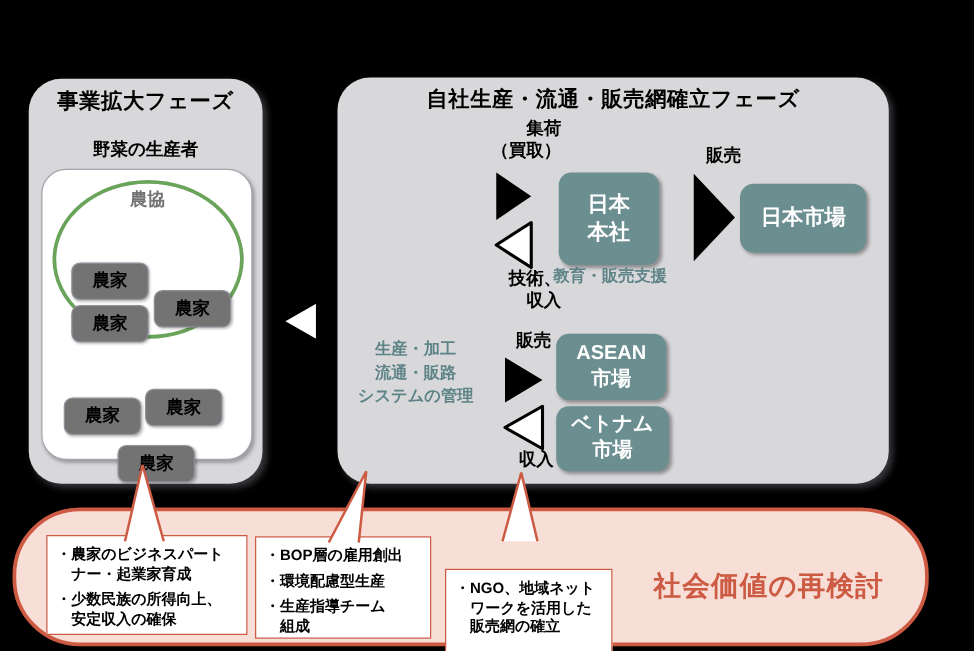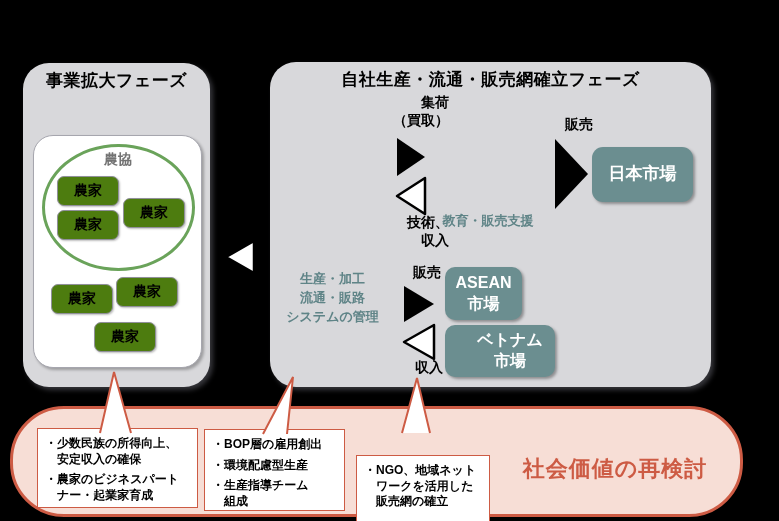--- a/index.html
+++ b/index.html
@@ -5,42 +5,43 @@
   html,body{margin:0;padding:0;background:#000;}
   #canvas{position:relative;width:779px;height:521px;background:#000;overflow:hidden;
           font-family:"Liberation Sans","DejaVu Sans",sans-serif;font-weight:bold;color:#000;}
   .abs{position:absolute;}
   .panel{background:#d8d8db;border-radius:26px;box-shadow:3px 3px 5px rgba(120,120,130,0.45);}
   .panel-title{font-size:17px;text-align:center;letter-spacing:0.5px;}
   .sub-title{font-size:14px;text-align:center;}
   .white-box{background:#fff;border:1px solid #a6a6ae;border-radius:20px;box-shadow:2px 2px 3px rgba(0,0,0,0.28);}
   .coop-ellipse{border:3px solid #6aa35a;border-radius:50%;}
   .coop-label{font-size:14px;color:#737373;text-align:center;}
-  .farmer{width:60px;height:28px;background:#4d7c0f;border:1px solid #90909a;border-radius:7px;
+  .farmer{width:60px;height:28px;background:#737373;border:1px solid #90909a;border-radius:7px;
           box-shadow:1px 1px 2px rgba(0,0,0,0.25);display:flex;align-items:center;justify-content:center;
-          font-size:14px;}
+          font-size:14px;margin-top:34px;}
   .teal-box{background:#6b8e90;border-radius:10px;box-shadow:2px 2px 3px rgba(0,0,0,0.35);
             color:#fff;display:flex;align-items:center;justify-content:center;text-align:center;
             white-space:pre-line;font-size:17px;line-height:1.3;}
   .teal-note{color:#5f8487;text-align:center;white-space:pre-line;font-size:13px;line-height:1.45;}
   .flow-label{font-size:14px;text-align:right;white-space:pre-line;line-height:1.25;}
   .bottom-band{background:#f7ded6;border:3px solid #cd5b44;border-radius:54px;}
   .callout{background:#fff;border:1.5px solid #cd5b44;padding:7px 6px 5px 7px;font-size:12px;line-height:1.3;}
   .callout .item{white-space:pre-line;margin-bottom:5px;}
   .callout .item:last-child{margin-bottom:0;}
   .banner{font-size:22px;color:#cd5b44;text-align:center;letter-spacing:1px;}
   svg.overlay{position:absolute;left:0;top:0;z-index:30;pointer-events:none;}
 </style>
 </head>
 <body>
 
 <div id="canvas">
 
   <div class="abs panel" style="left:23px;top:63px;width:187px;height:324px;"></div>
   <div class="abs panel-title" style="left:23px;top:69px;width:187px;">事業拡大フェーズ</div>
+  <div class="abs sub-title" style="left:23px;top:111px;width:187px;">野菜の生産者</div>
 
   <div class="abs white-box" style="left:33px;top:135px;width:167px;height:231px;"></div>
   <div class="abs coop-ellipse" style="left:42px;top:144px;width:147px;height:121px;"></div>
   <div class="abs coop-label" style="left:88px;top:151px;width:60px;">農協</div>
 
   <div class="abs farmer" style="left:57px;top:176px;">農家</div>
   <div class="abs farmer" style="left:123px;top:198px;">農家</div>
   <div class="abs farmer" style="left:57px;top:210px;">農家</div>
   <div class="abs farmer" style="left:51px;top:284px;">農家</div>
   <div class="abs farmer" style="left:116px;top:277px;">農家</div>
@@ -54,35 +55,37 @@
   <div class="abs flow-label" style="left:389px;top:214px;width:60px;">技術、
 収入</div>
   <div class="abs flow-label" style="left:549px;top:116px;width:44px;">販売</div>
   <div class="abs flow-label" style="left:397px;top:264px;width:44px;">販売</div>
   <div class="abs flow-label" style="left:399px;top:359px;width:44px;">収入</div>
 
   <div class="abs teal-note" style="left:269px;top:270px;width:127px;">生産・加工
 流通・販路
 システムの管理</div>
 
+  <div class="abs teal-box" style="left:447px;top:138px;width:80px;height:74px;">日本
+本社</div>
   <div class="abs teal-note" style="left:428px;top:212px;width:120px;">教育・販売支援</div>
 
   <div class="abs teal-box" style="left:592px;top:147px;width:101px;height:55px;border-radius:11px;">日本市場</div>
-  <div class="abs teal-box" style="left:445px;top:267px;width:77px;height:53px;font-size:16px;">ASEAN
+  <div class="abs teal-box" style="left:445px;top:267px;width:88px;height:53px;font-size:16px;">ASEAN
 市場</div>
-  <div class="abs teal-box" style="left:445px;top:325px;width:90px;height:52px;font-size:16px;padding-left:20px;">ベトナム
+  <div class="abs teal-box" style="left:445px;top:325px;width:90px;height:52px;font-size:16px;">ベトナム
 市場</div>
 
   <div class="abs bottom-band" style="left:10px;top:406px;width:727px;height:105px;"></div>
 
   <div class="abs callout" style="left:37px;top:428px;width:146px;height:66px;">
+    <div class="item">・農家のビジネスパート
+　ナー・起業家育成</div>
     <div class="item">・少数民族の所得向上、
 　安定収入の確保</div>
-    <div class="item">・農家のビジネスパート
-　ナー・起業家育成</div>
   </div>
   <div class="abs callout" style="left:204px;top:429px;width:126px;height:68px;">
     <div class="item">・BOP層の雇用創出</div>
     <div class="item">・環境配慮型生産</div>
     <div class="item">・生産指導チーム
 　組成</div>
   </div>
   <div class="abs callout" style="left:356px;top:444px;width:119px;height:70px;margin-top:11px;">
     <div class="item">・NGO、地域ネット
 　ワークを活用した

